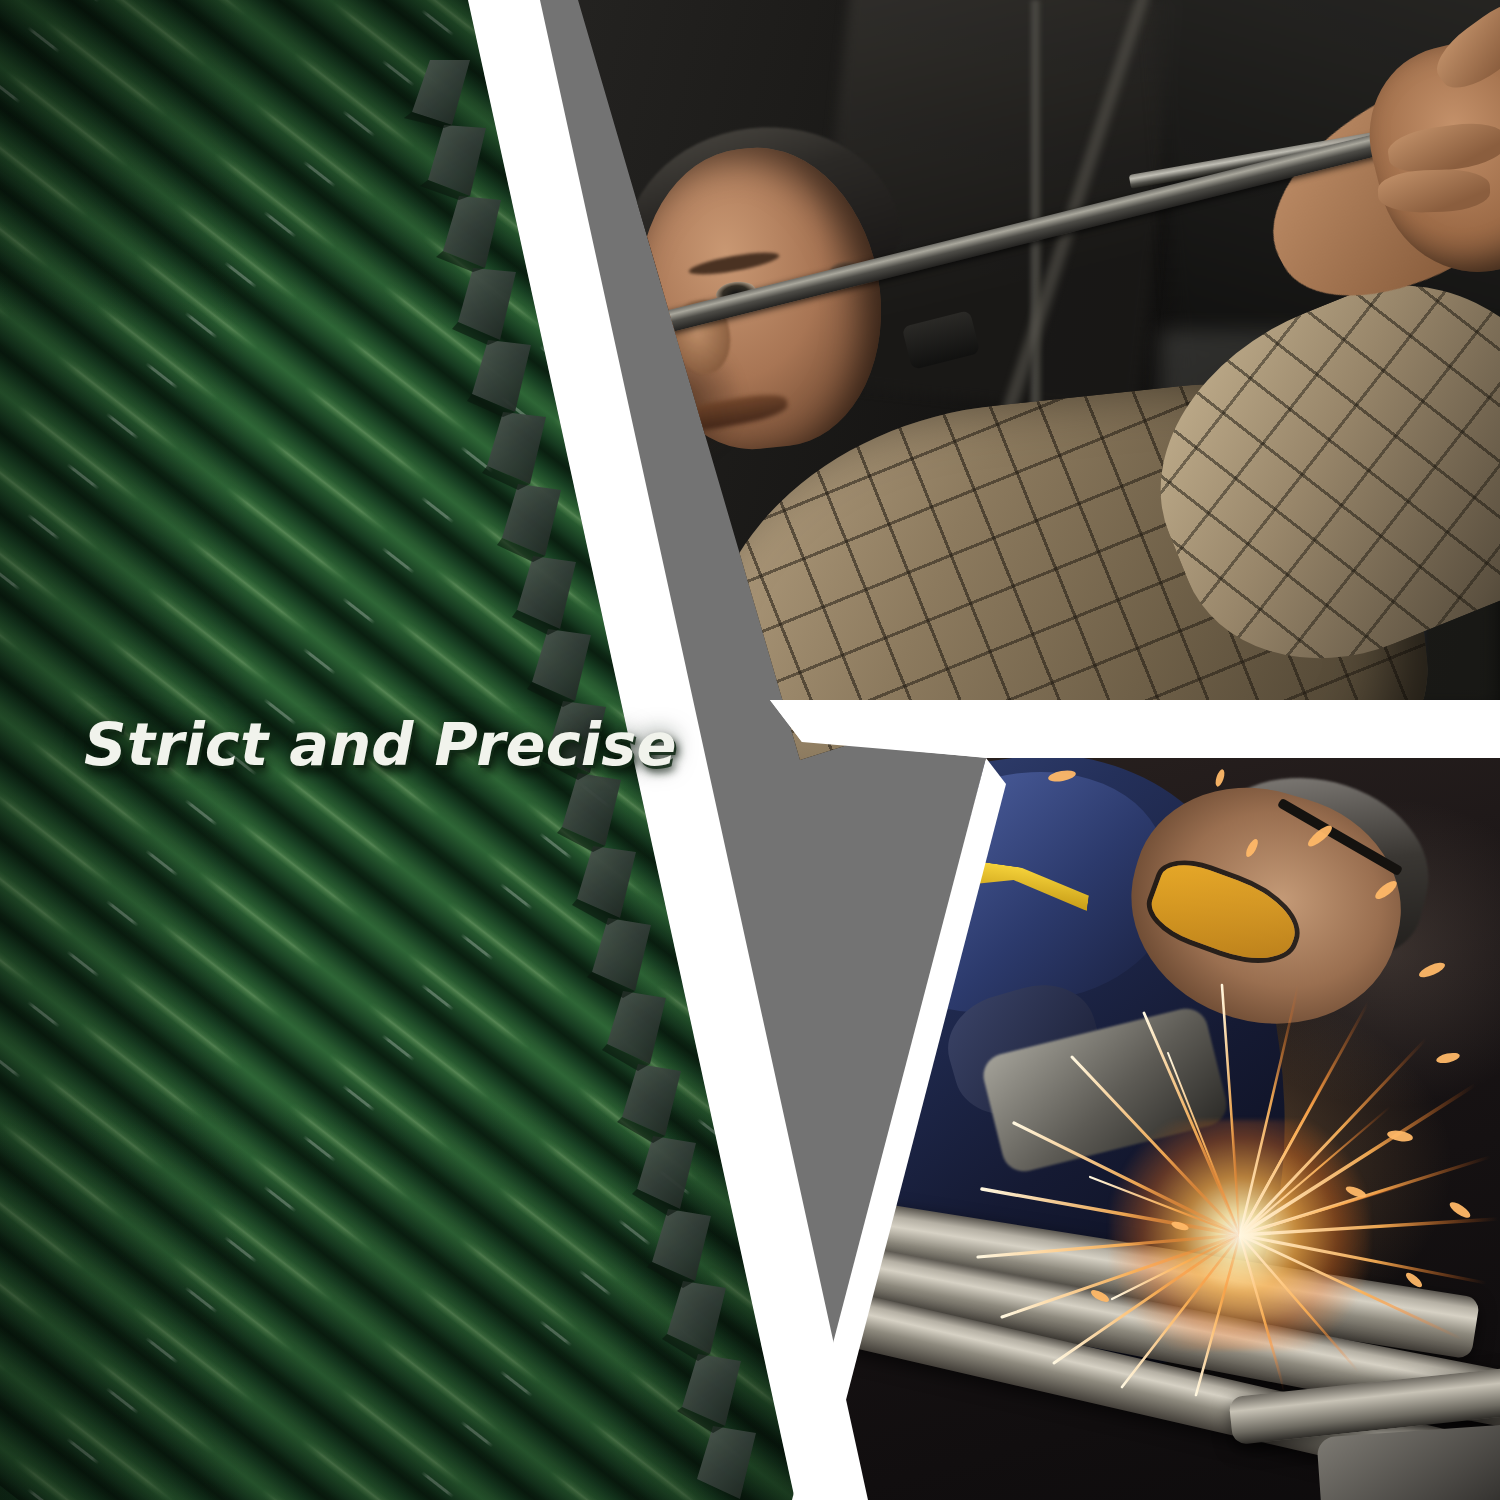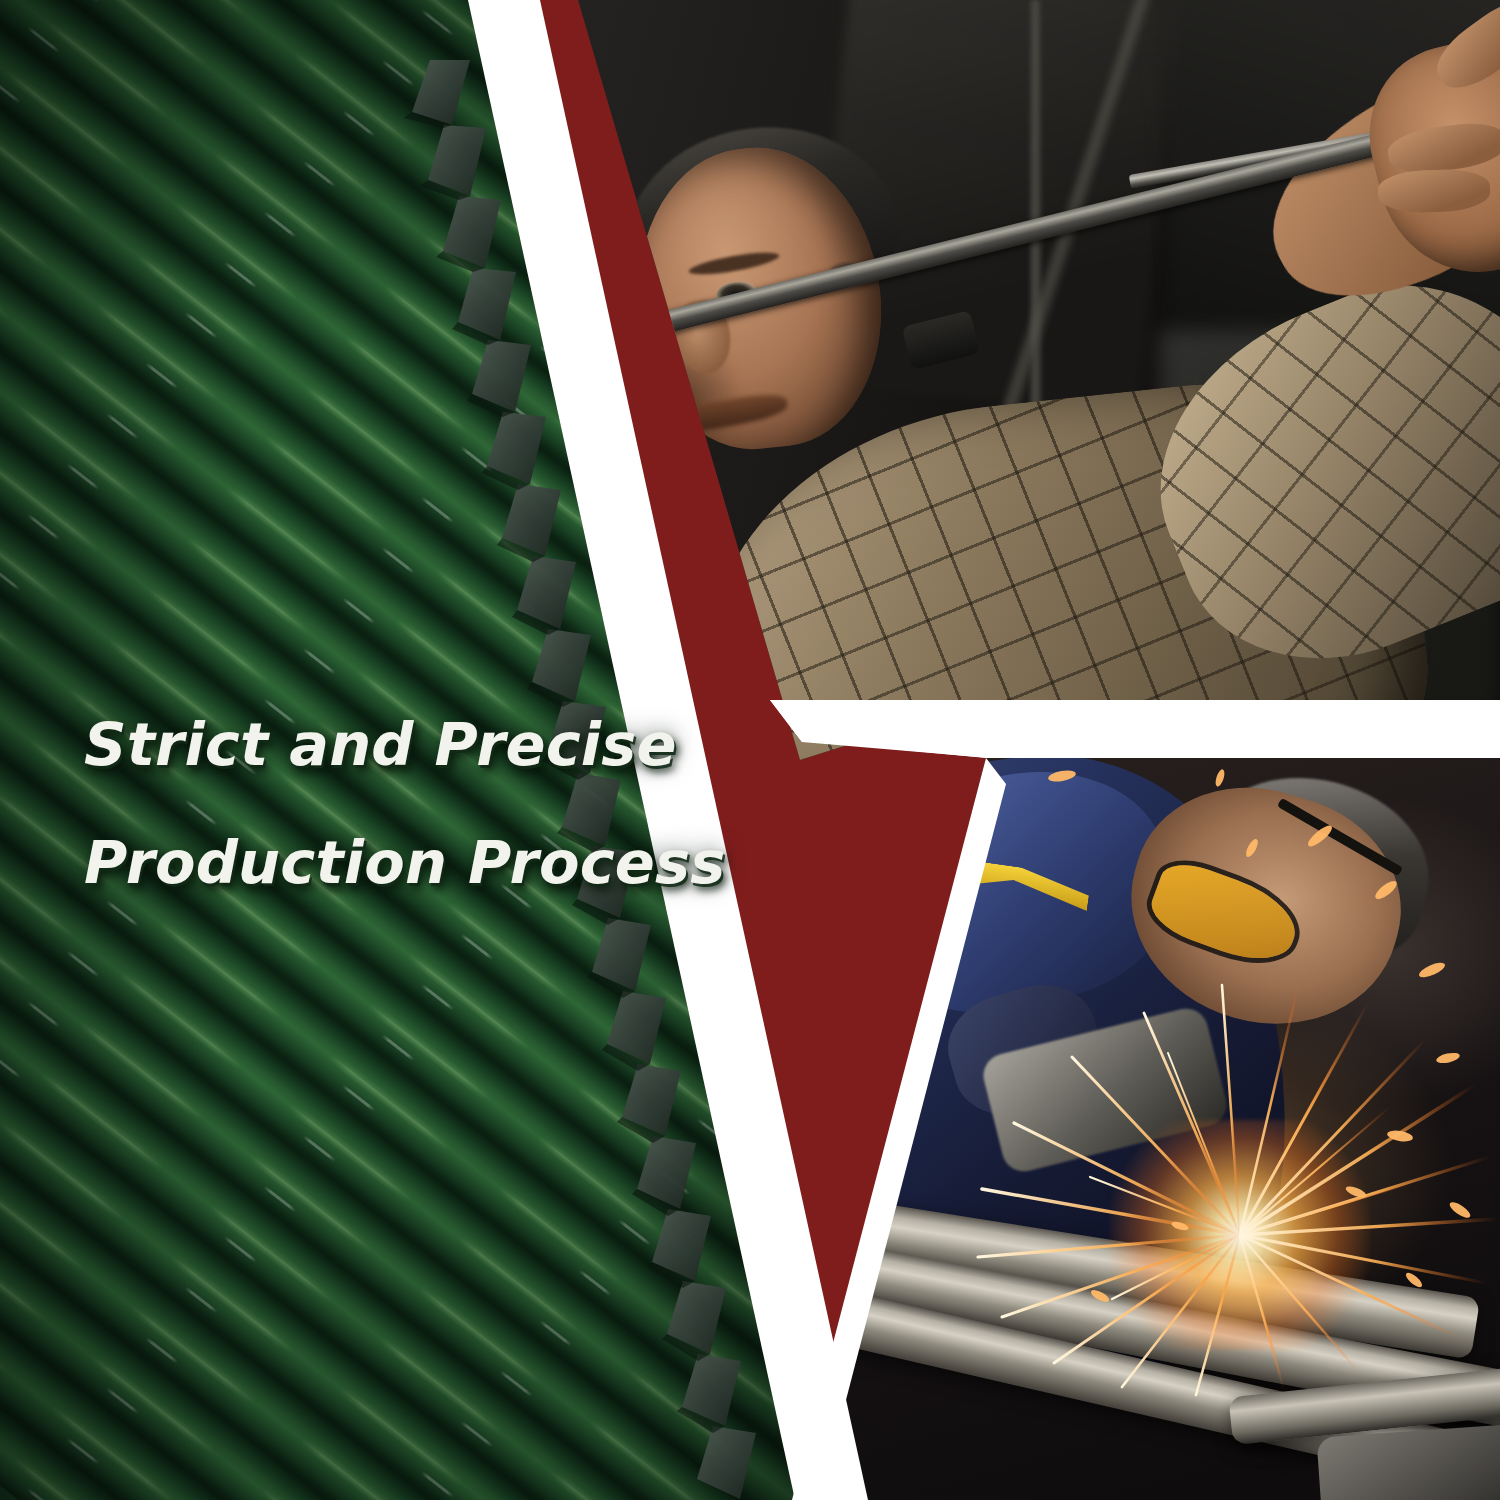--- a/index.html
+++ b/index.html
@@ -3,21 +3,21 @@
 <meta charset="utf-8">
 <title>Strict and Precise Production Process</title>
 <style>
   html,body{margin:0;padding:0;background:#ffffff;}
   body{font-family:"Liberation Sans", sans-serif;}
 
   #stage{
     position:relative;
     width:1500px;height:1500px;
     overflow:hidden;
-    background:#7f1d1d;
+    background:#737373;
   }
 
   
   .panel{position:absolute;overflow:hidden;}
 
   
   #green-panel{
     left:0;top:0;width:830px;height:1500px;
     -webkit-clip-path:polygon(0 0, 468px 0, 795px 1500px, 0 1500px);
     clip-path:polygon(0 0, 468px 0, 795px 1500px, 0 1500px);
@@ -504,16 +504,15 @@
 
     <polygon points="770,700 1500,700 1500,742 802,742" fill="#ffffff"></polygon>
     <polygon points="800,740 1500,740 1500,758 986,758" fill="#ffffff"></polygon>
 
     <polygon points="770,700 802,742 990,758 986,720" fill="#ffffff"></polygon>
     <polygon points="986,758 1006,784 820,1500 792,1500" fill="#ffffff"></polygon>
   </svg>
 
   <div id="headline">
     <span class="line">Strict and Precise</span>
-    <span class="line">Production Process</span>
   </div>
 
 </div>
 
 </body></html>

